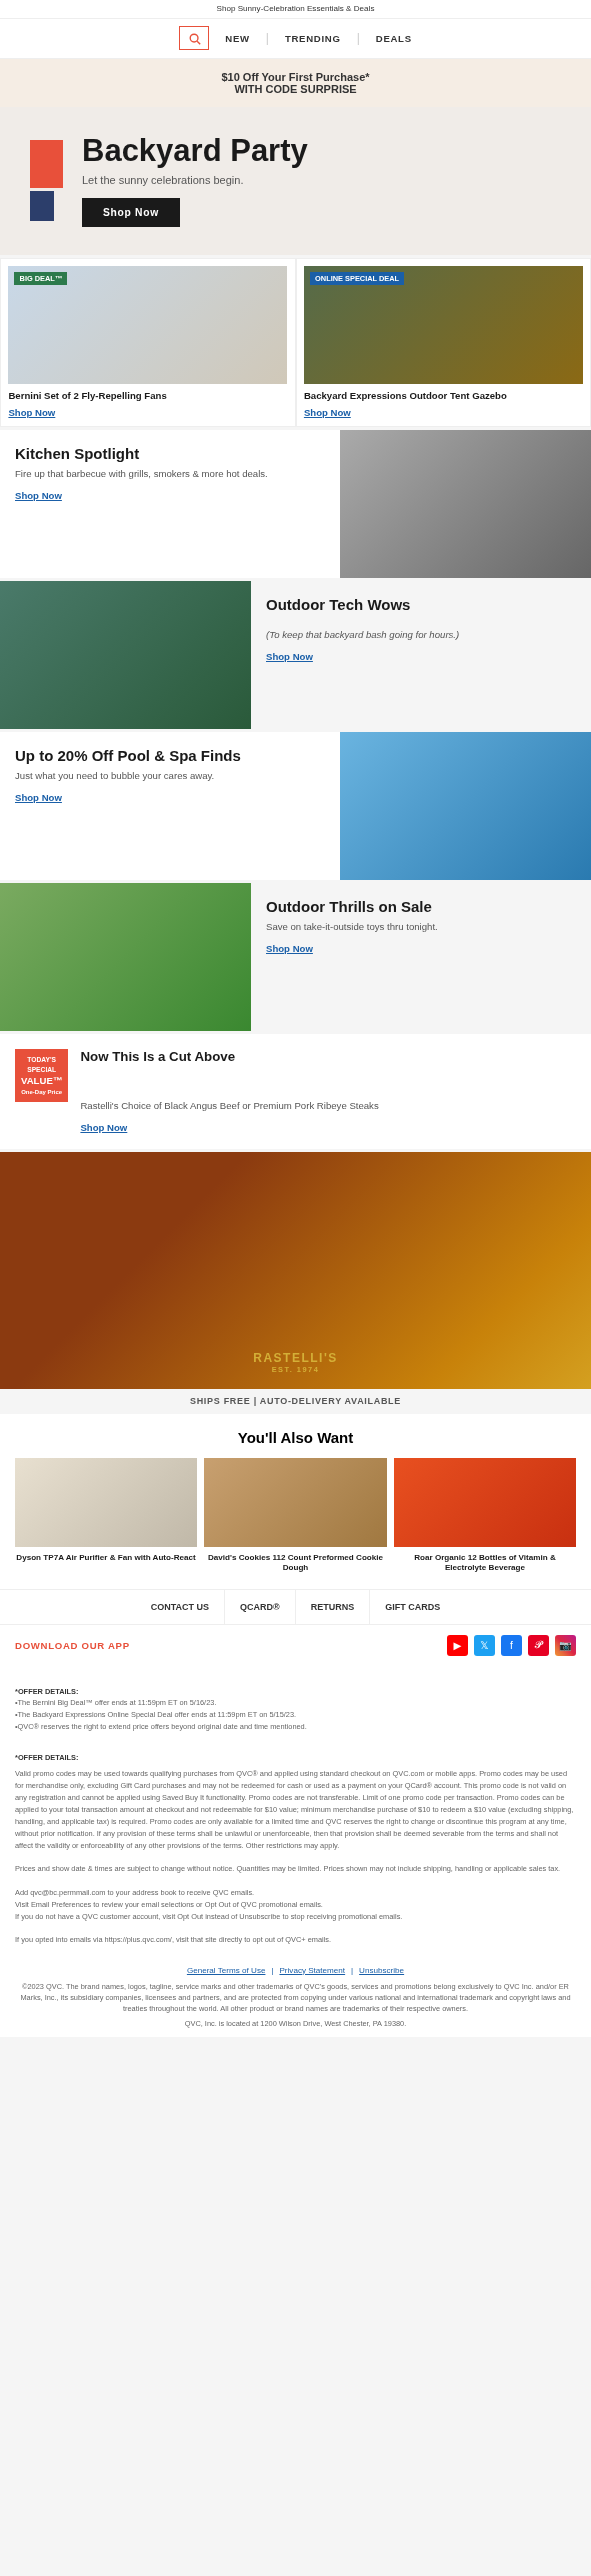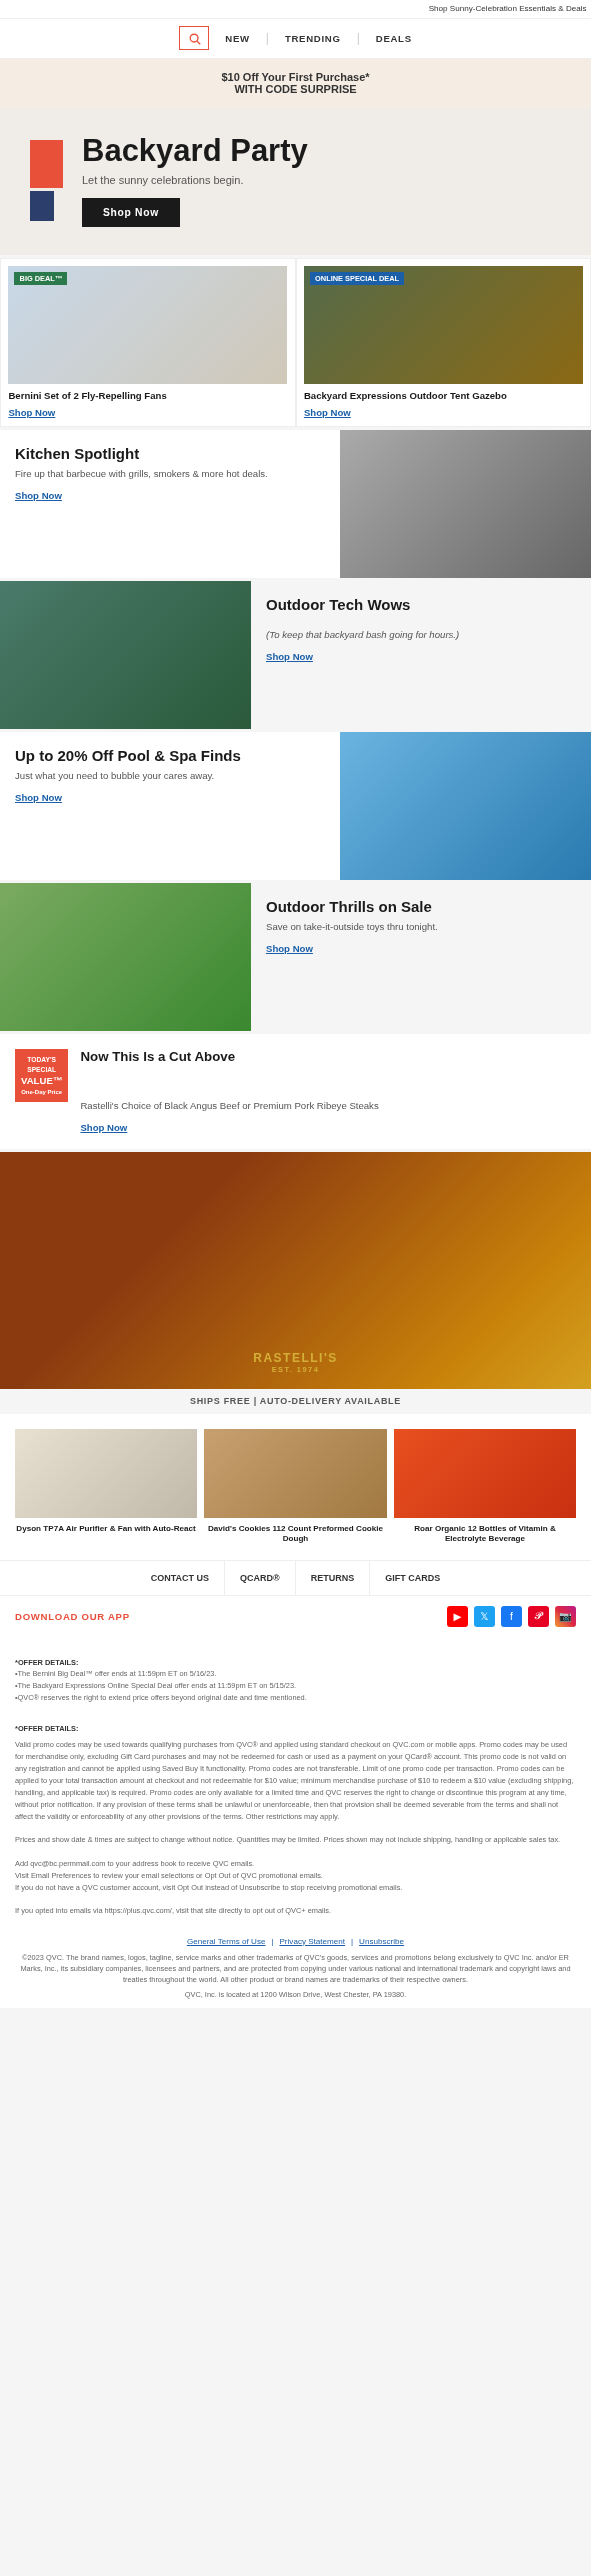--- a/index.html
+++ b/index.html
@@ -1,19 +1,19 @@
 <!DOCTYPE html>
 <html style="font-size:12px"><head>
   <meta charset="utf-8">
   <style>
     * { box-sizing: border-box; margin: 0; padding: 0; }
     body { font-family: Arial, sans-serif; background: #f5f5f5; width: 591px; margin: 0 auto; }
     
     
-    .top-bar { background: #fff; text-align: right; padding: 4.4px; font-size: 8.1px; color: #333; border-bottom: 0.7px solid #eee; }
+    .top-bar { background: #fff; text-align: center; padding: 4.4px; font-size: 8.1px; color: #333; border-bottom: 0.7px solid #eee; }
     
     
     .header { background: #fff; display: flex; align-items: center; justify-content: center; padding: 7.4px 15px; gap: 16px; border-bottom: 0.7px solid #eee; }
     .search-box { border: 1.5px solid #e8503a; padding: 4.4px 7.4px; display: flex; align-items: center; gap: 3.7px; cursor: pointer; }
     .search-icon-svg { width: 13.3px; height: 13.3px; }
     .nav-link { font-size: 9.6px; font-weight: bold; color: #333; text-decoration: none; letter-spacing: 0.7px; cursor: pointer; }
     .nav-divider { color: #ccc; }
     
     
     .promo-banner { background: #f5ede4; text-align: center; padding: 12px; }
@@ -246,20 +246,21 @@
     <span>RASTELLI'S</span>
     <small>EST. 1974</small>
   </div>
 </div>
 
 <div class="ships-free">
   <span>SHIPS FREE | AUTO-DELIVERY AVAILABLE</span>
 </div>
 
 <div class="also-want">
+  <h2>You'll Also Want</h2>
   <div class="also-want-grid">
 
     <div class="also-want-item">
       <div class="also-want-img img-dyson" style="background:linear-gradient(135deg,#e8e0d0 0%,#c0b8a8 100%);"></div>
       <div class="also-want-title">Dyson TP7A Air Purifier &amp; Fan with Auto-React</div>
     </div>
 
     <div class="also-want-item">
       <div class="also-want-img img-cookies" style="background:linear-gradient(135deg,#c8a070 0%,#a07840 100%);"></div>
       <div class="also-want-title">David's Cookies 112 Count Preformed Cookie Dough</div>

